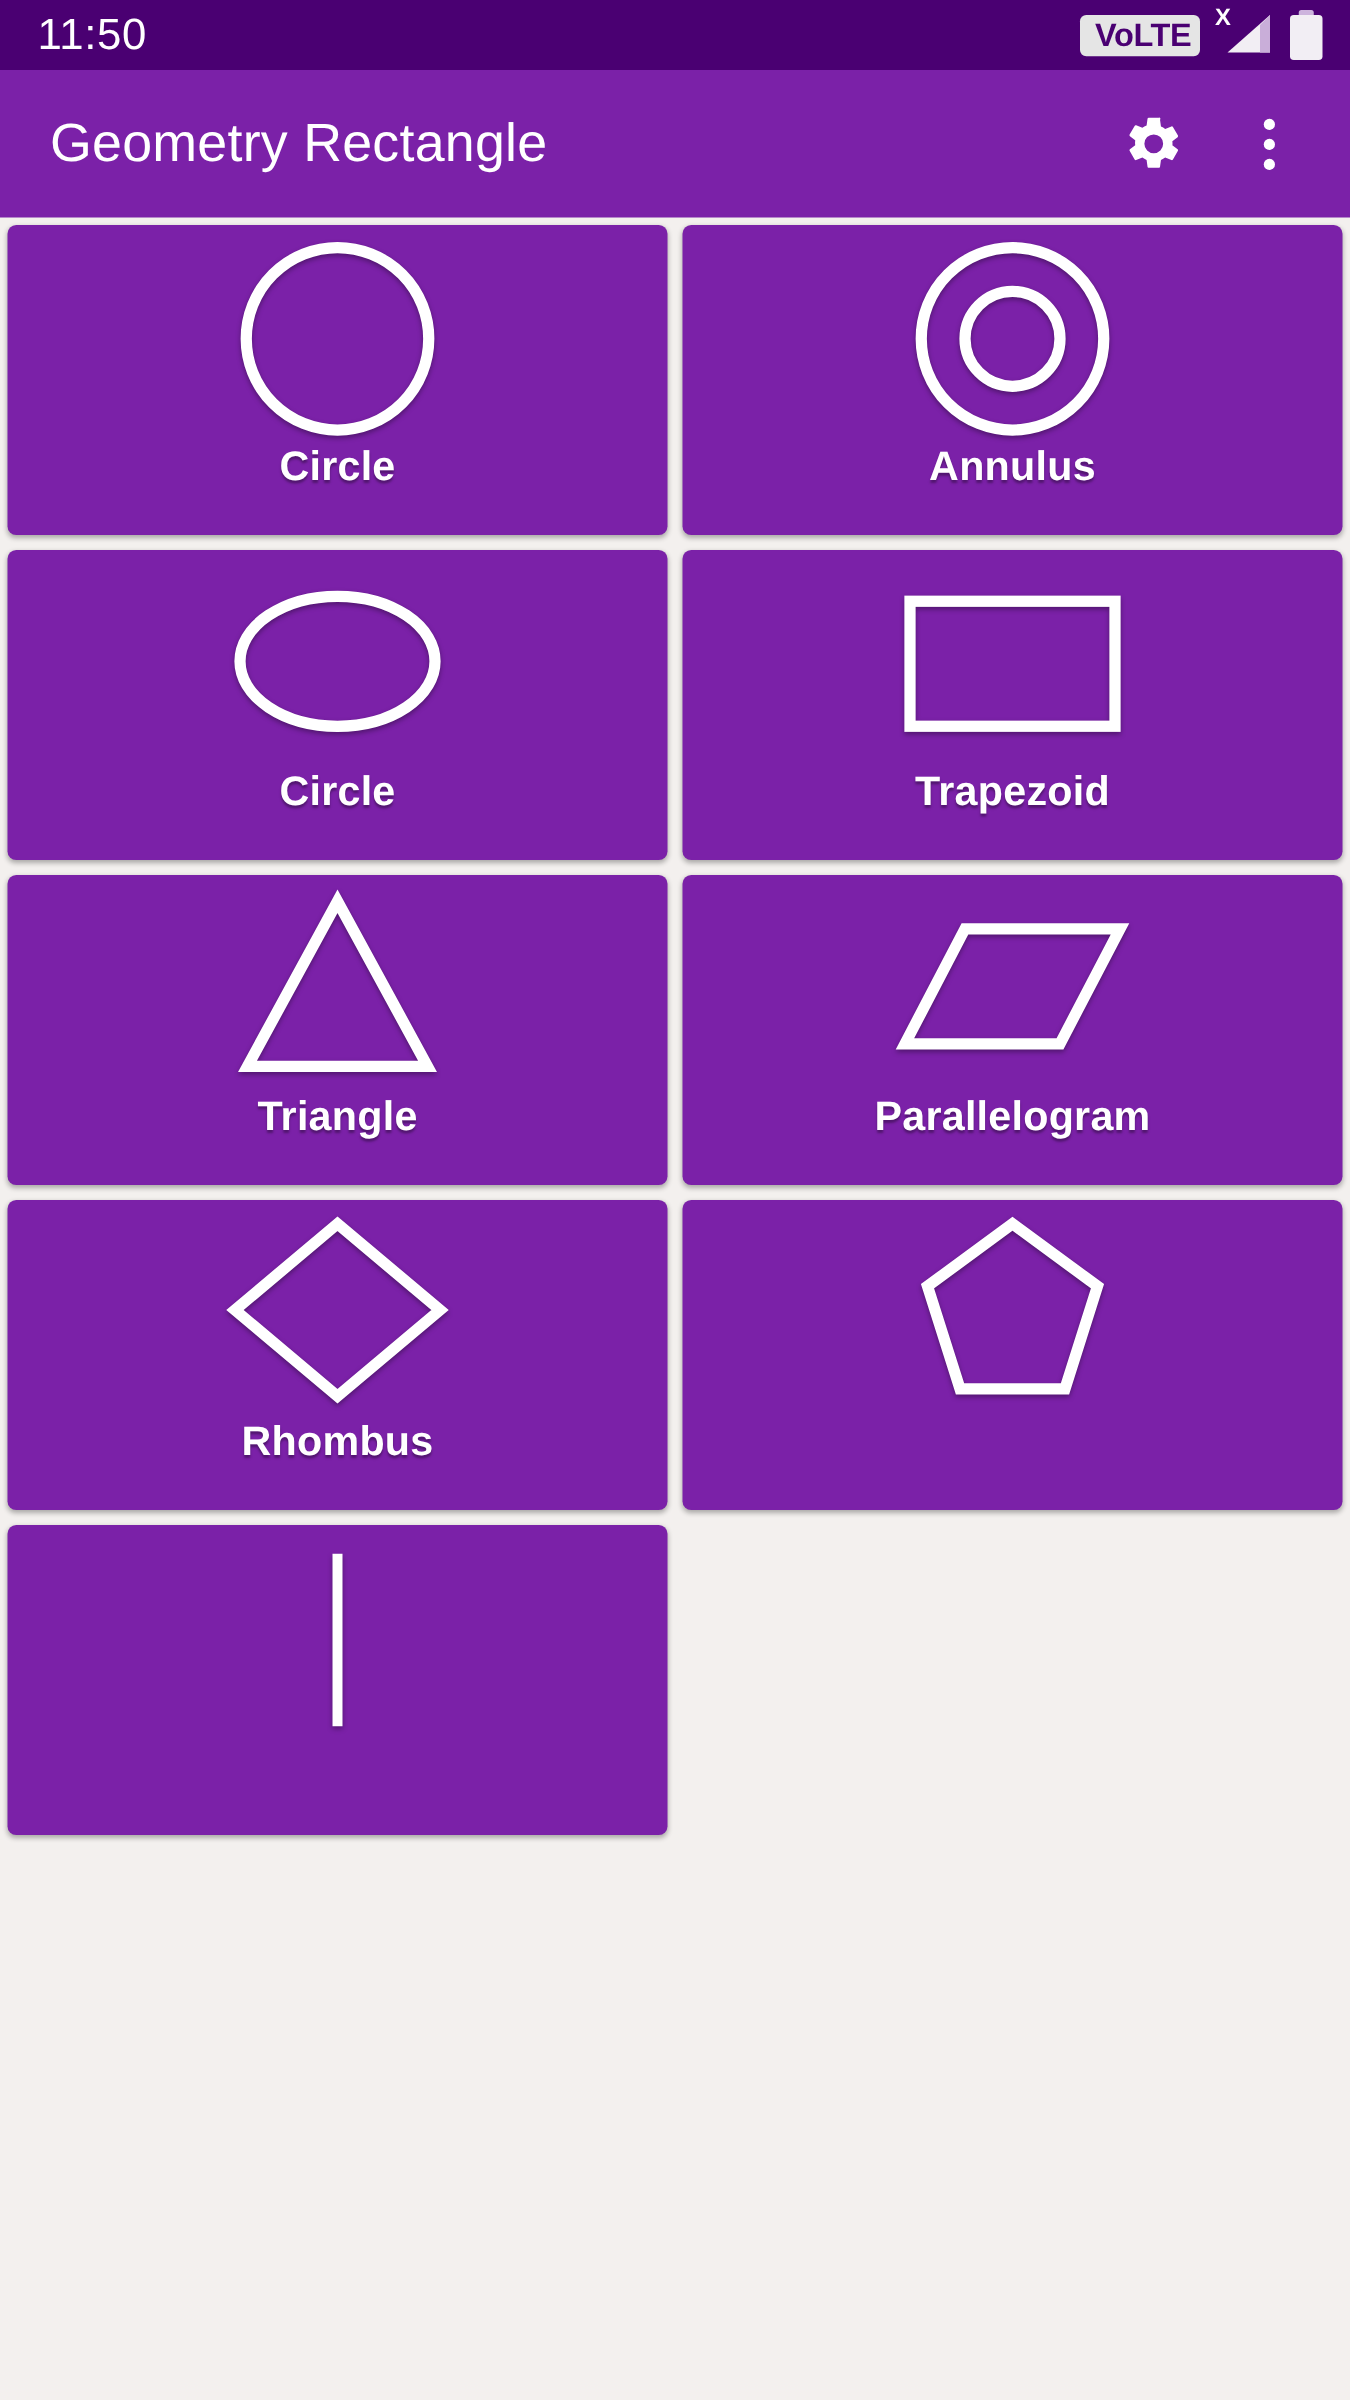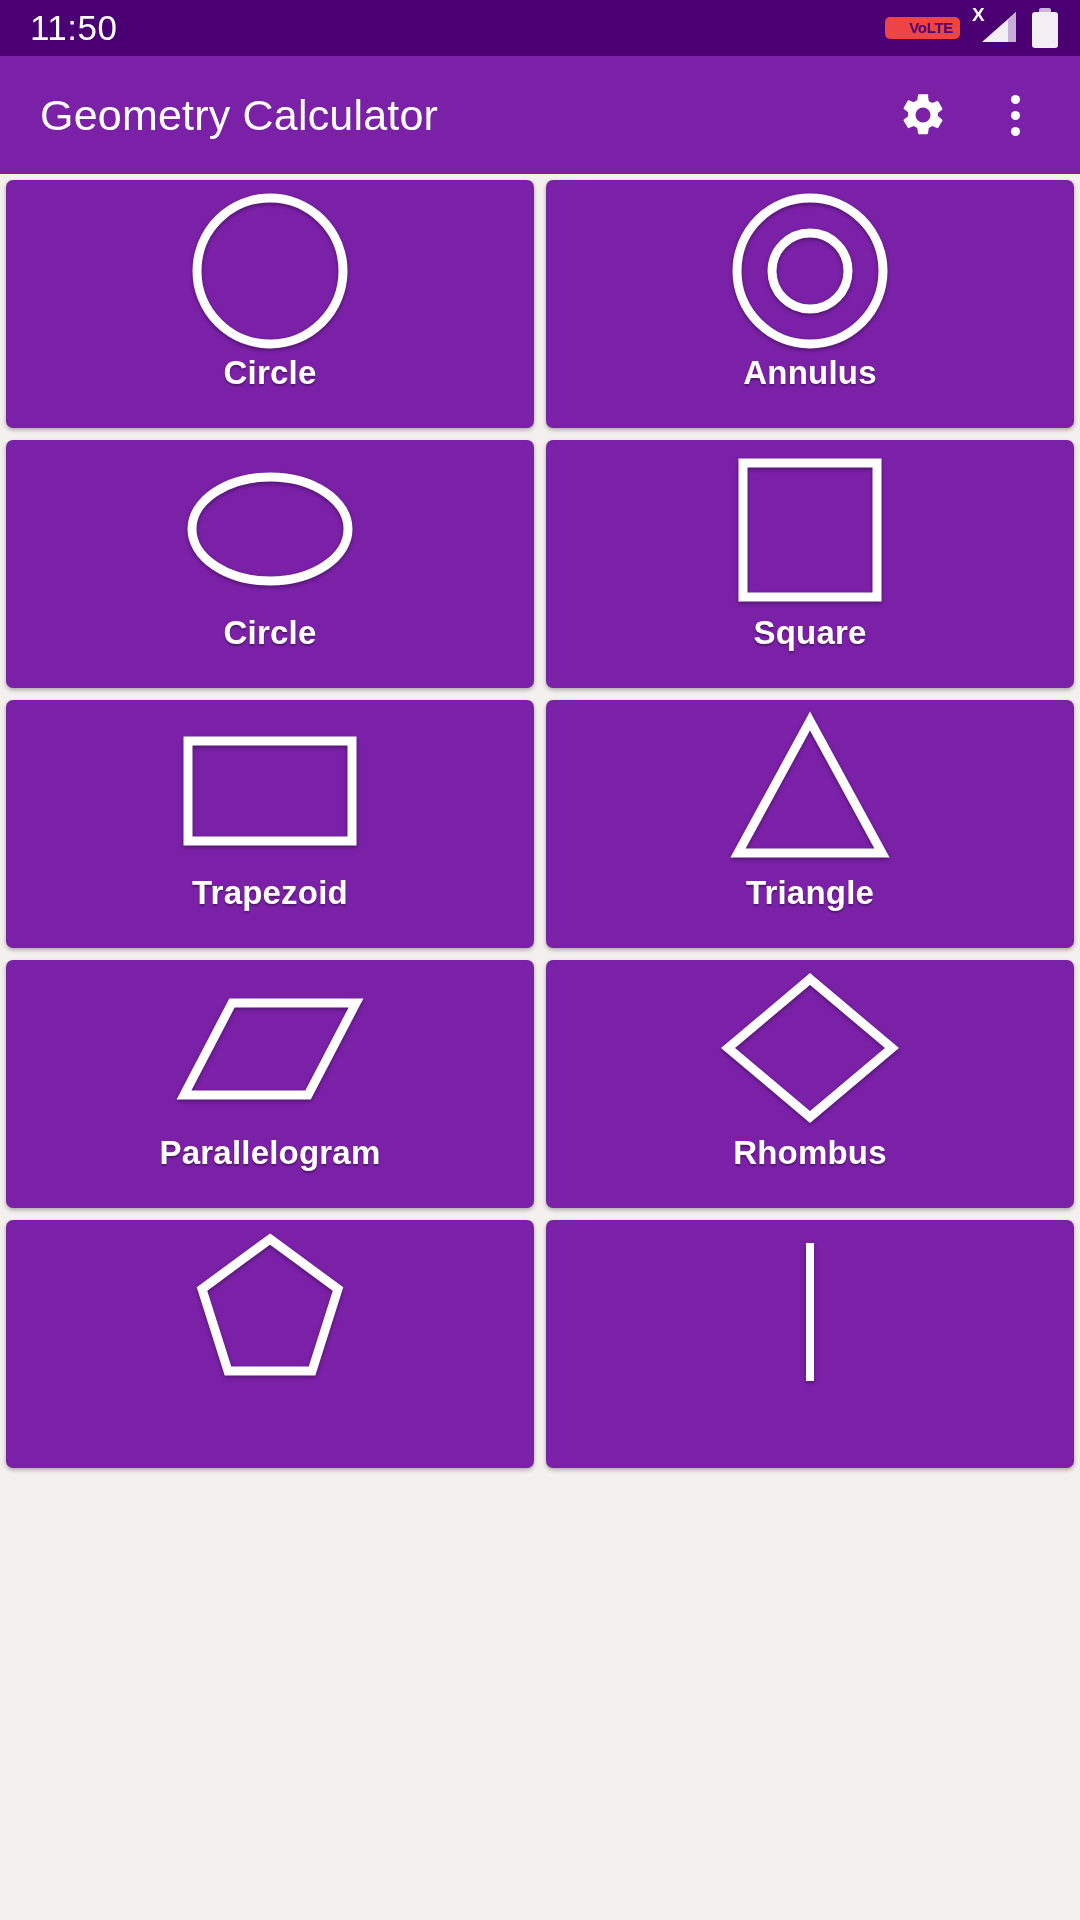--- a/index.html
+++ b/index.html
@@ -15,24 +15,24 @@
     height:56px; width:1080px;
     background:#4a0072;
     display:flex; align-items:center;
     padding:0 22px 0 30px;
     color:#ffffff;
   }
   #status-clock{ font-size:35px; letter-spacing:.5px; font-weight:400; }
   #status-icons{ margin-left:auto; display:flex; align-items:center; gap:14px; }
 
   .volte{
-    background:#ef4444; color:#4a0072;
+    background:#e5e5e5; color:#4a0072;
     border-radius:5px;
-    font-size:15px; font-weight:bold;
-    padding:3px 7px 4px 24px;
+    font-size:26px; font-weight:bold;
+    padding:3px 7px 4px 12px;
     letter-spacing:-.3px;
     line-height:1;
     display:flex; align-items:center;
   }
   .sig-wrap{ position:relative; width:44px; height:40px; }
   .sig-x{
     position:absolute; top:-4px; left:-2px;
     font-size:19px; font-weight:600; color:#fff;
   }
   .sig-tri{ position:absolute; right:0; bottom:4px; }
@@ -113,21 +113,21 @@
     </span>
 
     <span class="batt">
       <span class="batt-cap"></span>
       <span class="batt-body"></span>
     </span>
   </div>
 </div>
 
 <div id="app-bar">
-  <span id="app-title">Geometry Calculator</span>
+  <span id="app-title">Geometry Rectangle</span>
 
   <div id="app-actions">
     <span class="act">
       <svg width="50" height="50" viewBox="0 0 24 24">
         <path fill="#ffffff" d="M19.14 12.94a7.07 7.07 0 0 0 .06-.94 7.07 7.07 0 0 0-.06-.94l2.03-1.58a.49.49 0 0 0 .12-.61l-1.92-3.32a.49.49 0 0 0-.59-.22l-2.39.96a7.3 7.3 0 0 0-1.62-.94l-.36-2.54A.48.48 0 0 0 13.93 2h-3.84a.48.48 0 0 0-.48.41l-.36 2.54c-.59.24-1.13.56-1.62.94l-2.39-.96a.49.49 0 0 0-.59.22L2.73 8.47a.48.48 0 0 0 .12.61l2.03 1.58a7.8 7.8 0 0 0 0 1.88l-2.03 1.58a.49.49 0 0 0-.12.61l1.92 3.32c.12.22.37.3.59.22l2.39-.96c.5.38 1.03.7 1.62.94l.36 2.54c.04.24.24.41.48.41h3.84c.24 0 .44-.17.48-.41l.36-2.54c.59-.24 1.13-.56 1.62-.94l2.39.96c.22.08.47 0 .59-.22l1.92-3.32a.49.49 0 0 0-.12-.61l-2.03-1.58zM12 15.6A3.6 3.6 0 1 1 12 8.4a3.6 3.6 0 0 1 0 7.2z"></path>
       </svg>
     </span>
 
     <span class="act">
       <span class="dots">
@@ -163,28 +163,20 @@
   <div class="shape-card">
     <div class="shape-art">
       <svg width="200" height="175" viewBox="0 0 200 175">
         <ellipse cx="100" cy="88" rx="78" ry="52" fill="none" stroke="#fff" stroke-width="9"></ellipse>
       </svg>
     </div>
     <span class="shape-label">Circle</span>
   </div>
 
 
-  <div class="shape-card">
-    <div class="shape-art">
-      <svg width="200" height="175" viewBox="0 0 200 175">
-        <rect x="33" y="22" width="134" height="134" fill="none" stroke="#fff" stroke-width="9"></rect>
-      </svg>
-    </div>
-    <span class="shape-label">Square</span>
-  </div>
 
   <div class="shape-card">
     <div class="shape-art">
       <svg width="200" height="175" viewBox="0 0 200 175">
         <rect x="18" y="40" width="164" height="100" fill="none" stroke="#fff" stroke-width="9"></rect>
       </svg>
     </div>
     <span class="shape-label">Trapezoid</span>
   </div>
 

